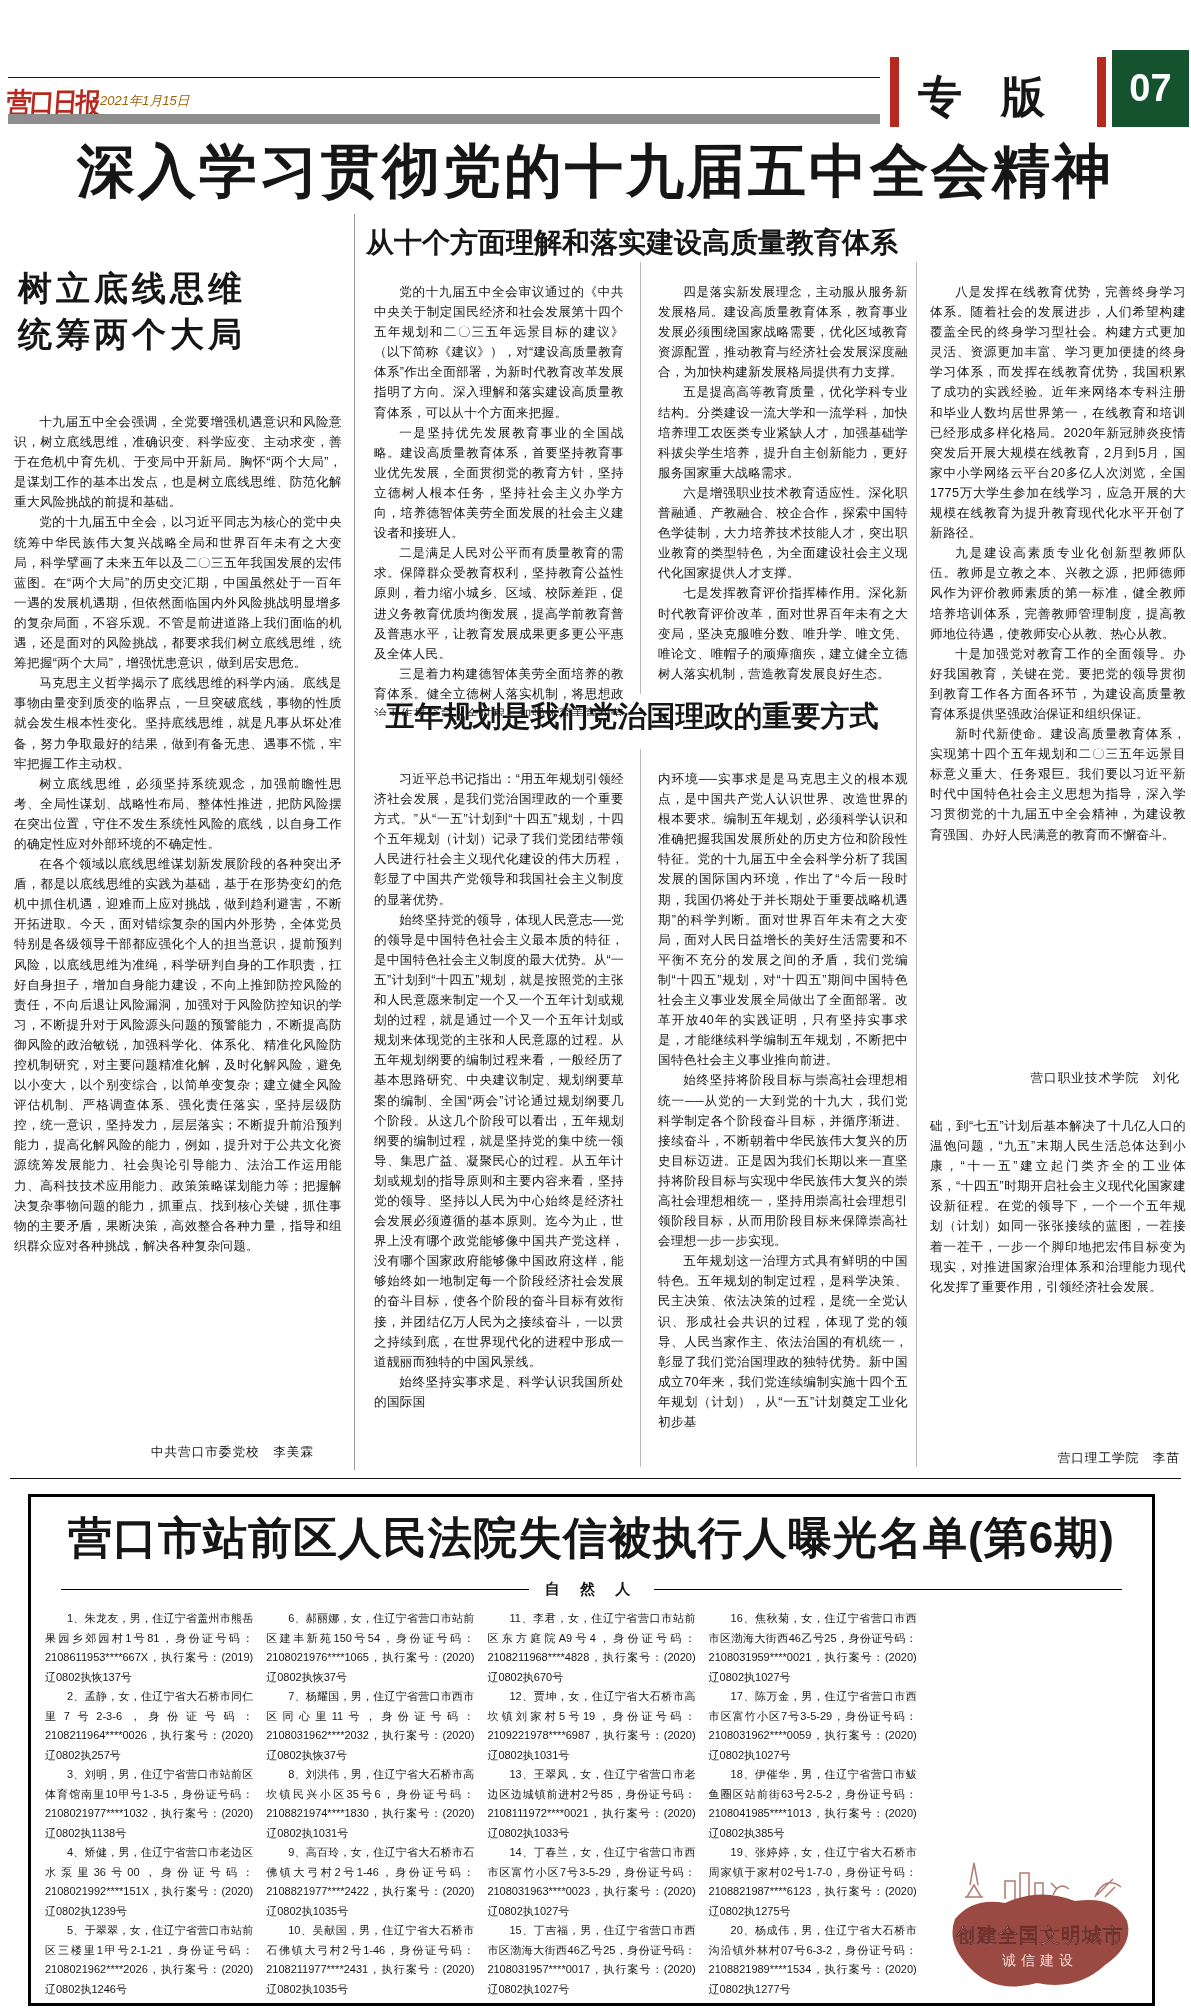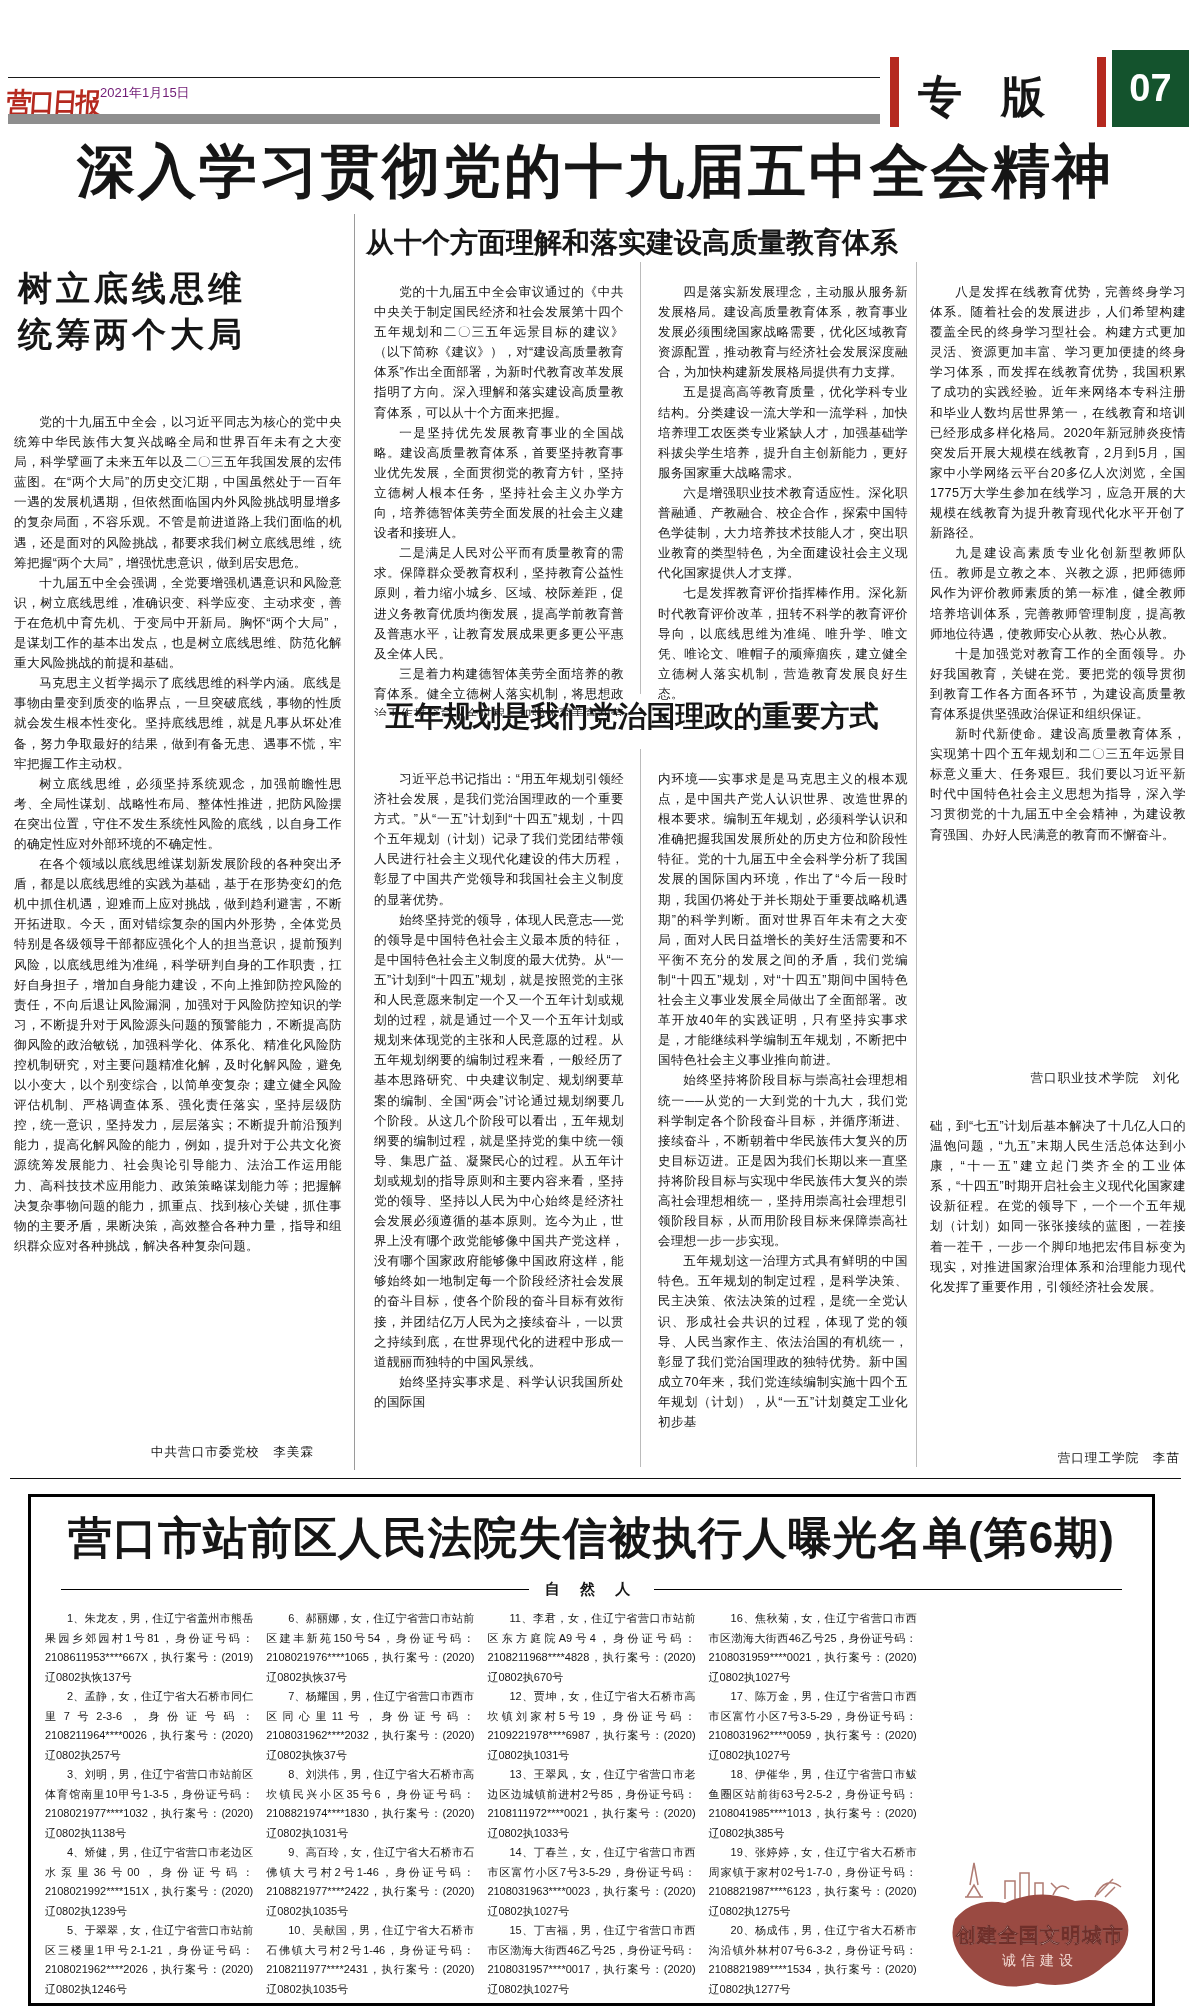--- a/index.html
+++ b/index.html
@@ -3,21 +3,21 @@
 <meta charset="utf-8">
 <style>
   html,body{margin:0;padding:0;background:#e8e8e8;}
   .page{position:relative;width:1191px;height:2014px;background:#ffffff;margin:0 auto;
         font-family:"Liberation Sans",sans-serif;color:#161616;overflow:hidden;}
   .abs{position:absolute;}
   
   .rule-top{left:8px;top:77px;width:872px;height:1px;background:#1a1a1a;}
   .logo{left:8px;top:84px;font-size:25px;font-weight:900;color:#b5291f;
         font-family:"Liberation Serif",serif;letter-spacing:-2px;transform:skewX(-4deg) scaleY(1.15);transform-origin:left top;}
-  .date{left:100px;top:84px;font-size:13px;color:#701a75;}
+  .date{left:100px;top:92px;font-size:13px;color:#a16207;font-style:italic;}
   .gray-bar{left:8px;top:114px;width:872px;height:10px;background:#8e8e8e;}
   .red-bar{width:9px;height:70px;top:57px;background:#b5291f;}
   .red-bar.b1{left:890px;}
   .red-bar.b2{left:1097px;}
   .edition{left:918px;top:68px;width:175px;font-size:44px;font-weight:900;
            font-family:"Liberation Serif",serif;letter-spacing:14px;white-space:nowrap;}
   .pagenum-box{left:1112px;top:50px;width:77px;height:77px;background:#14532d;
                color:#fff;font-size:38px;font-weight:900;text-align:center;line-height:77px;}
   
   .banner{left:0;top:133px;width:1191px;text-align:center;font-size:58px;font-weight:900;
@@ -74,22 +74,22 @@
   <div class="abs red-bar b2"></div>
   <div class="abs pagenum-box">07</div>
 
   <div class="abs banner">深入学习贯彻党的十九届五中全会精神</div>
 
   <div class="abs a1-title">
     <div>树立底线思维</div>
     <div>统筹两个大局</div>
   </div>
   <div class="abs a1-body body-col">
+      <p>十九届五中全会强调，全党要增强机遇意识和风险意识，树立底线思维，准确识变、科学应变、主动求变，善于在危机中育先机、于变局中开新局。胸怀“两个大局”，是谋划工作的基本出发点，也是树立底线思维、防范化解重大风险挑战的前提和基础。</p>
       <p>党的十九届五中全会，以习近平同志为核心的党中央统筹中华民族伟大复兴战略全局和世界百年未有之大变局，科学擘画了未来五年以及二〇三五年我国发展的宏伟蓝图。在“两个大局”的历史交汇期，中国虽然处于一百年一遇的发展机遇期，但依然面临国内外风险挑战明显增多的复杂局面，不容乐观。不管是前进道路上我们面临的机遇，还是面对的风险挑战，都要求我们树立底线思维，统筹把握“两个大局”，增强忧患意识，做到居安思危。</p>
-      <p>十九届五中全会强调，全党要增强机遇意识和风险意识，树立底线思维，准确识变、科学应变、主动求变，善于在危机中育先机、于变局中开新局。胸怀“两个大局”，是谋划工作的基本出发点，也是树立底线思维、防范化解重大风险挑战的前提和基础。</p>
       <p>马克思主义哲学揭示了底线思维的科学内涵。底线是事物由量变到质变的临界点，一旦突破底线，事物的性质就会发生根本性变化。坚持底线思维，就是凡事从坏处准备，努力争取最好的结果，做到有备无患、遇事不慌，牢牢把握工作主动权。</p>
       <p>树立底线思维，必须坚持系统观念，加强前瞻性思考、全局性谋划、战略性布局、整体性推进，把防风险摆在突出位置，守住不发生系统性风险的底线，以自身工作的确定性应对外部环境的不确定性。</p>
       <p>在各个领域以底线思维谋划新发展阶段的各种突出矛盾，都是以底线思维的实践为基础，基于在形势变幻的危机中抓住机遇，迎难而上应对挑战，做到趋利避害，不断开拓进取。今天，面对错综复杂的国内外形势，全体党员特别是各级领导干部都应强化个人的担当意识，提前预判风险，以底线思维为准绳，科学研判自身的工作职责，扛好自身担子，增加自身能力建设，不向上推卸防控风险的责任，不向后退让风险漏洞，加强对于风险防控知识的学习，不断提升对于风险源头问题的预警能力，不断提高防御风险的政治敏锐，加强科学化、体系化、精准化风险防控机制研究，对主要问题精准化解，及时化解风险，避免以小变大，以个别变综合，以简单变复杂；建立健全风险评估机制、严格调查体系、强化责任落实，坚持层级防控，统一意识，坚持发力，层层落实；不断提升前沿预判能力，提高化解风险的能力，例如，提升对于公共文化资源统筹发展能力、社会舆论引导能力、法治工作运用能力、高科技技术应用能力、政策策略谋划能力等；把握解决复杂事物问题的能力，抓重点、找到核心关键，抓住事物的主要矛盾，果断决策，高效整合各种力量，指导和组织群众应对各种挑战，解决各种复杂问题。</p>
     </div>
   <div class="abs a1-byline byline">中共营口市委党校　李美霖</div>
 
   <div class="abs vdiv" style="left:354px;top:214px;height:1256px;"></div>
   <div class="abs vdiv" style="left:640px;top:262px;height:432px;background:#bbb;"></div>
   <div class="abs vdiv" style="left:640px;top:749px;height:718px;background:#bbb;"></div>
   <div class="abs vdiv" style="left:916px;top:262px;height:1205px;background:#bbb;"></div>
@@ -98,21 +98,21 @@
   <div class="abs a2-colA body-col">
       <p>党的十九届五中全会审议通过的《中共中央关于制定国民经济和社会发展第十四个五年规划和二〇三五年远景目标的建议》（以下简称《建议》），对“建设高质量教育体系”作出全面部署，为新时代教育改革发展指明了方向。深入理解和落实建设高质量教育体系，可以从十个方面来把握。</p>
       <p>一是坚持优先发展教育事业的全国战略。建设高质量教育体系，首要坚持教育事业优先发展，全面贯彻党的教育方针，坚持立德树人根本任务，坚持社会主义办学方向，培养德智体美劳全面发展的社会主义建设者和接班人。</p>
       <p>二是满足人民对公平而有质量教育的需求。保障群众受教育权利，坚持教育公益性原则，着力缩小城乡、区域、校际差距，促进义务教育优质均衡发展，提高学前教育普及普惠水平，让教育发展成果更多更公平惠及全体人民。</p>
       <p>三是着力构建德智体美劳全面培养的教育体系。健全立德树人落实机制，将思想政治工作贯穿育人全过程，加强体育美育和劳动教育，促进学生身心健康全面发展，培养担当民族复兴大任的时代新人。</p>
     </div>
   <div class="abs a2-colB body-col">
       <p>四是落实新发展理念，主动服从服务新发展格局。建设高质量教育体系，教育事业发展必须围绕国家战略需要，优化区域教育资源配置，推动教育与经济社会发展深度融合，为加快构建新发展格局提供有力支撑。</p>
       <p>五是提高高等教育质量，优化学科专业结构。分类建设一流大学和一流学科，加快培养理工农医类专业紧缺人才，加强基础学科拔尖学生培养，提升自主创新能力，更好服务国家重大战略需求。</p>
       <p>六是增强职业技术教育适应性。深化职普融通、产教融合、校企合作，探索中国特色学徒制，大力培养技术技能人才，突出职业教育的类型特色，为全面建设社会主义现代化国家提供人才支撑。</p>
-      <p>七是发挥教育评价指挥棒作用。深化新时代教育评价改革，扭转不科学的教育评价导向，以底线思维为准绳、唯升学、唯文凭、唯论文、唯帽子的顽瘴痼疾，建立健全立德树人落实机制，营造教育发展良好生态。</p>
+      <p>七是发挥教育评价指挥棒作用。深化新时代教育评价改革，面对世界百年未有之大变局，坚决克服唯分数、唯升学、唯文凭、唯论文、唯帽子的顽瘴痼疾，建立健全立德树人落实机制，营造教育发展良好生态。</p>
     </div>
   <div class="abs a2-colC body-col">
       <p>八是发挥在线教育优势，完善终身学习体系。随着社会的发展进步，人们希望构建覆盖全民的终身学习型社会。构建方式更加灵活、资源更加丰富、学习更加便捷的终身学习体系，而发挥在线教育优势，我国积累了成功的实践经验。近年来网络本专科注册和毕业人数均居世界第一，在线教育和培训已经形成多样化格局。2020年新冠肺炎疫情突发后开展大规模在线教育，2月到5月，国家中小学网络云平台20多亿人次浏览，全国1775万大学生参加在线学习，应急开展的大规模在线教育为提升教育现代化水平开创了新路径。</p>
       <p>九是建设高素质专业化创新型教师队伍。教师是立教之本、兴教之源，把师德师风作为评价教师素质的第一标准，健全教师培养培训体系，完善教师管理制度，提高教师地位待遇，使教师安心从教、热心从教。</p>
       <p>十是加强党对教育工作的全面领导。办好我国教育，关键在党。要把党的领导贯彻到教育工作各方面各环节，为建设高质量教育体系提供坚强政治保证和组织保证。</p>
       <p>新时代新使命。建设高质量教育体系，实现第十四个五年规划和二〇三五年远景目标意义重大、任务艰巨。我们要以习近平新时代中国特色社会主义思想为指导，深入学习贯彻党的十九届五中全会精神，为建设教育强国、办好人民满意的教育而不懈奋斗。</p>
     </div>
   <div class="abs a2-byline byline">营口职业技术学院　刘化</div>
 
   <div class="abs a3-title">五年规划是我们党治国理政的重要方式</div>

